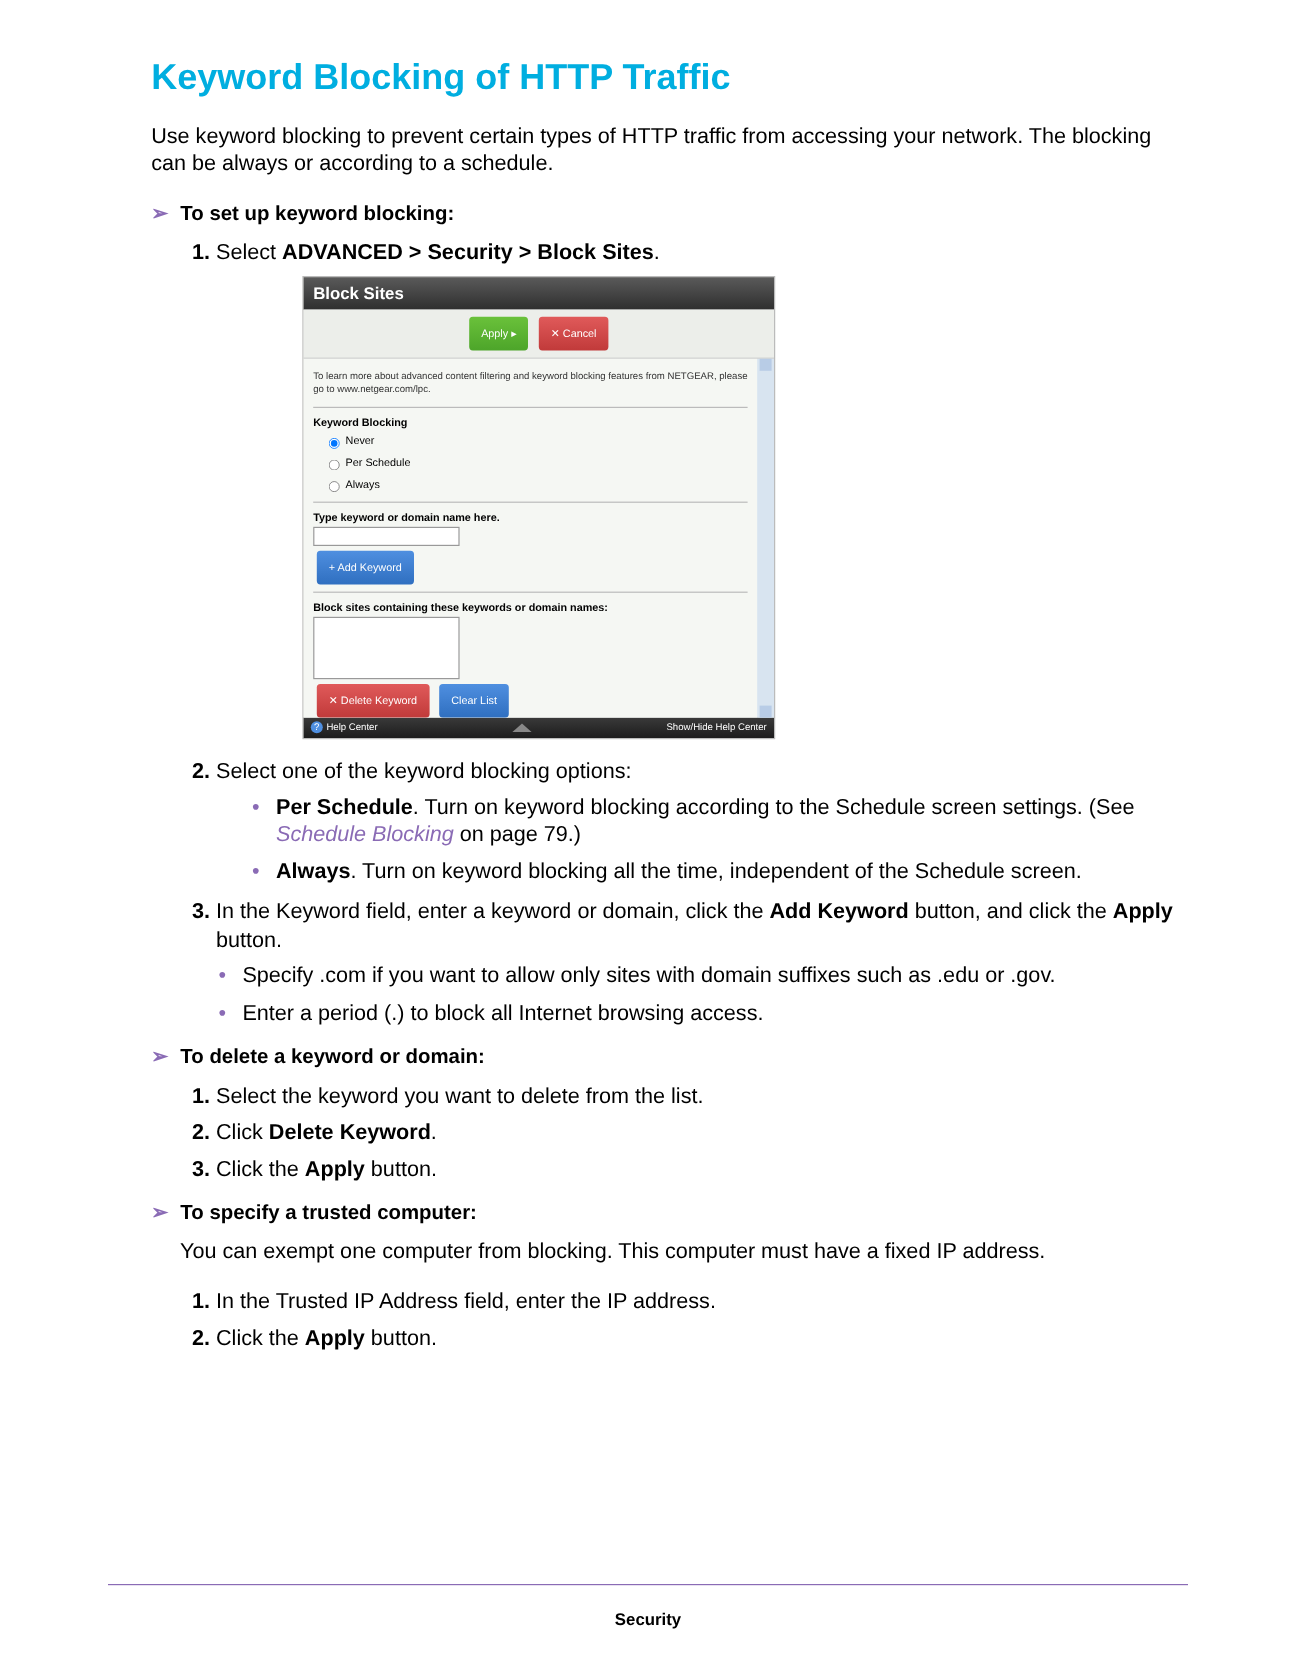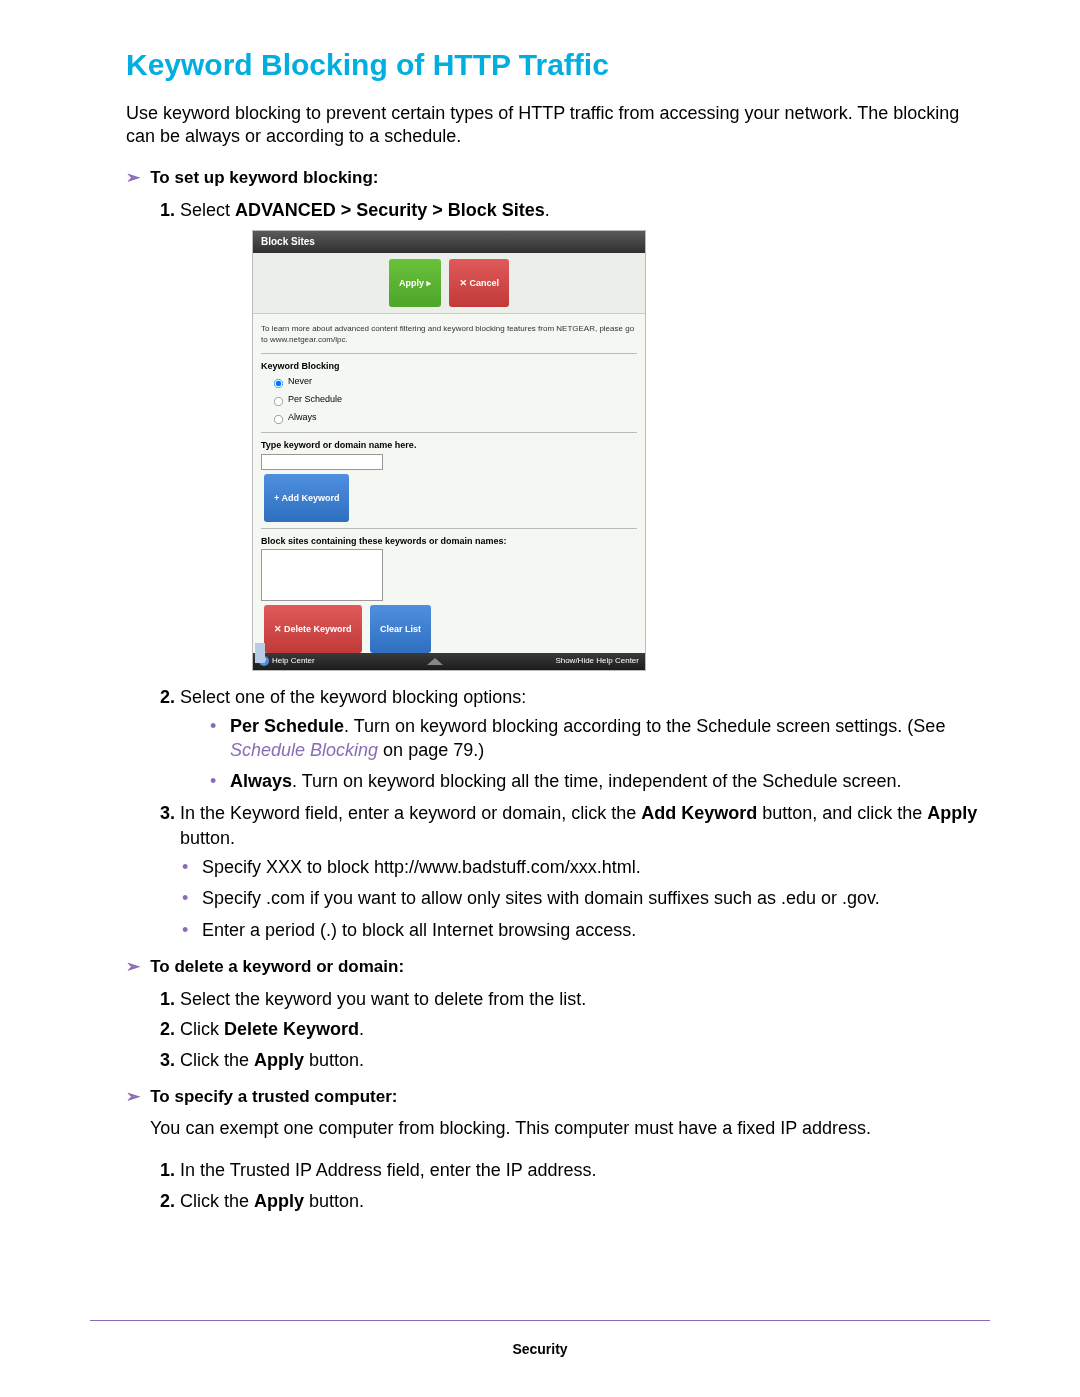--- a/index.html
+++ b/index.html
@@ -83,48 +83,47 @@
     margin: 8px 0 14px 72px;
     border: 1px solid #bbb;
     font-size: 9px;
     font-family: Arial, sans-serif;
     background: #f5f7f3;
   }
   .ui-titlebar {
     background: linear-gradient(#5a5a5a,#2f2f2f);
     color: #fff;
     padding: 4px 8px;
-    font-size: 10px;
+    font-size: 14px;
     font-weight: bold;
   }
   .ui-toolbar {
     background: #eceeea;
     text-align: center;
     padding: 6px 0;
     border-bottom: 1px solid #ccc;
   }
   .btn {
     display: inline-block;
     border-radius: 3px;
-    padding: 18px 10px;
+    padding: 8px 10px;
     font-size: 9px;
-    font-weight: bold;
+    font-weight: normal;
     color: #fff;
     margin: 0 3px;
     cursor: pointer;
   }
   .btn-apply   { background: linear-gradient(#6ac13a,#4da52a); }
   .btn-cancel  { background: linear-gradient(#e05a5a,#c13a3a); }
   .btn-add     { background: linear-gradient(#4f8fe0,#2f6fc0); }
   .btn-del     { background: linear-gradient(#e05a5a,#c13a3a); }
   .btn-clear   { background: linear-gradient(#4f8fe0,#2f6fc0); }
   .ui-body {
     display: flex;
     align-items: stretch;
-    flex-direction: column;
   }
   .ui-content {
     flex: 1;
     padding: 6px 8px 0 8px;
     background: #f5f7f3;
   }
   .ui-scroll {
     width: 14px;
     background: #d8e4f0;
     position: relative;
@@ -256,21 +255,20 @@
         </li>
         <li>
           <b>Always</b><span>. Turn on keyword blocking all the time, independent of the Schedule screen.</span>
         </li>
       </ul>
     </li>
 
     <li>
       <span>In the Keyword field, enter a keyword or domain, click the </span><b>Add Keyword</b><span> button, and click the </span><b>Apply</b><span> button.</span>
       <ul class="bullets" style="padding-left:2px;">
-        <li>Specify XXX to block http://www.badstuff.com/xxx.html.</li>
         <li>Specify .com if you want to allow only sites with domain suffixes such as .edu or .gov.</li>
         <li>Enter a period (.) to block all Internet browsing access.</li>
       </ul>
     </li>
   </ol>
 
   <div class="proc-heading">To delete a keyword or domain:</div>
   <ol class="steps">
     <li>Select the keyword you want to delete from the list.</li>
     <li><span>Click </span><b>Delete Keyword</b><span>.</span></li>

